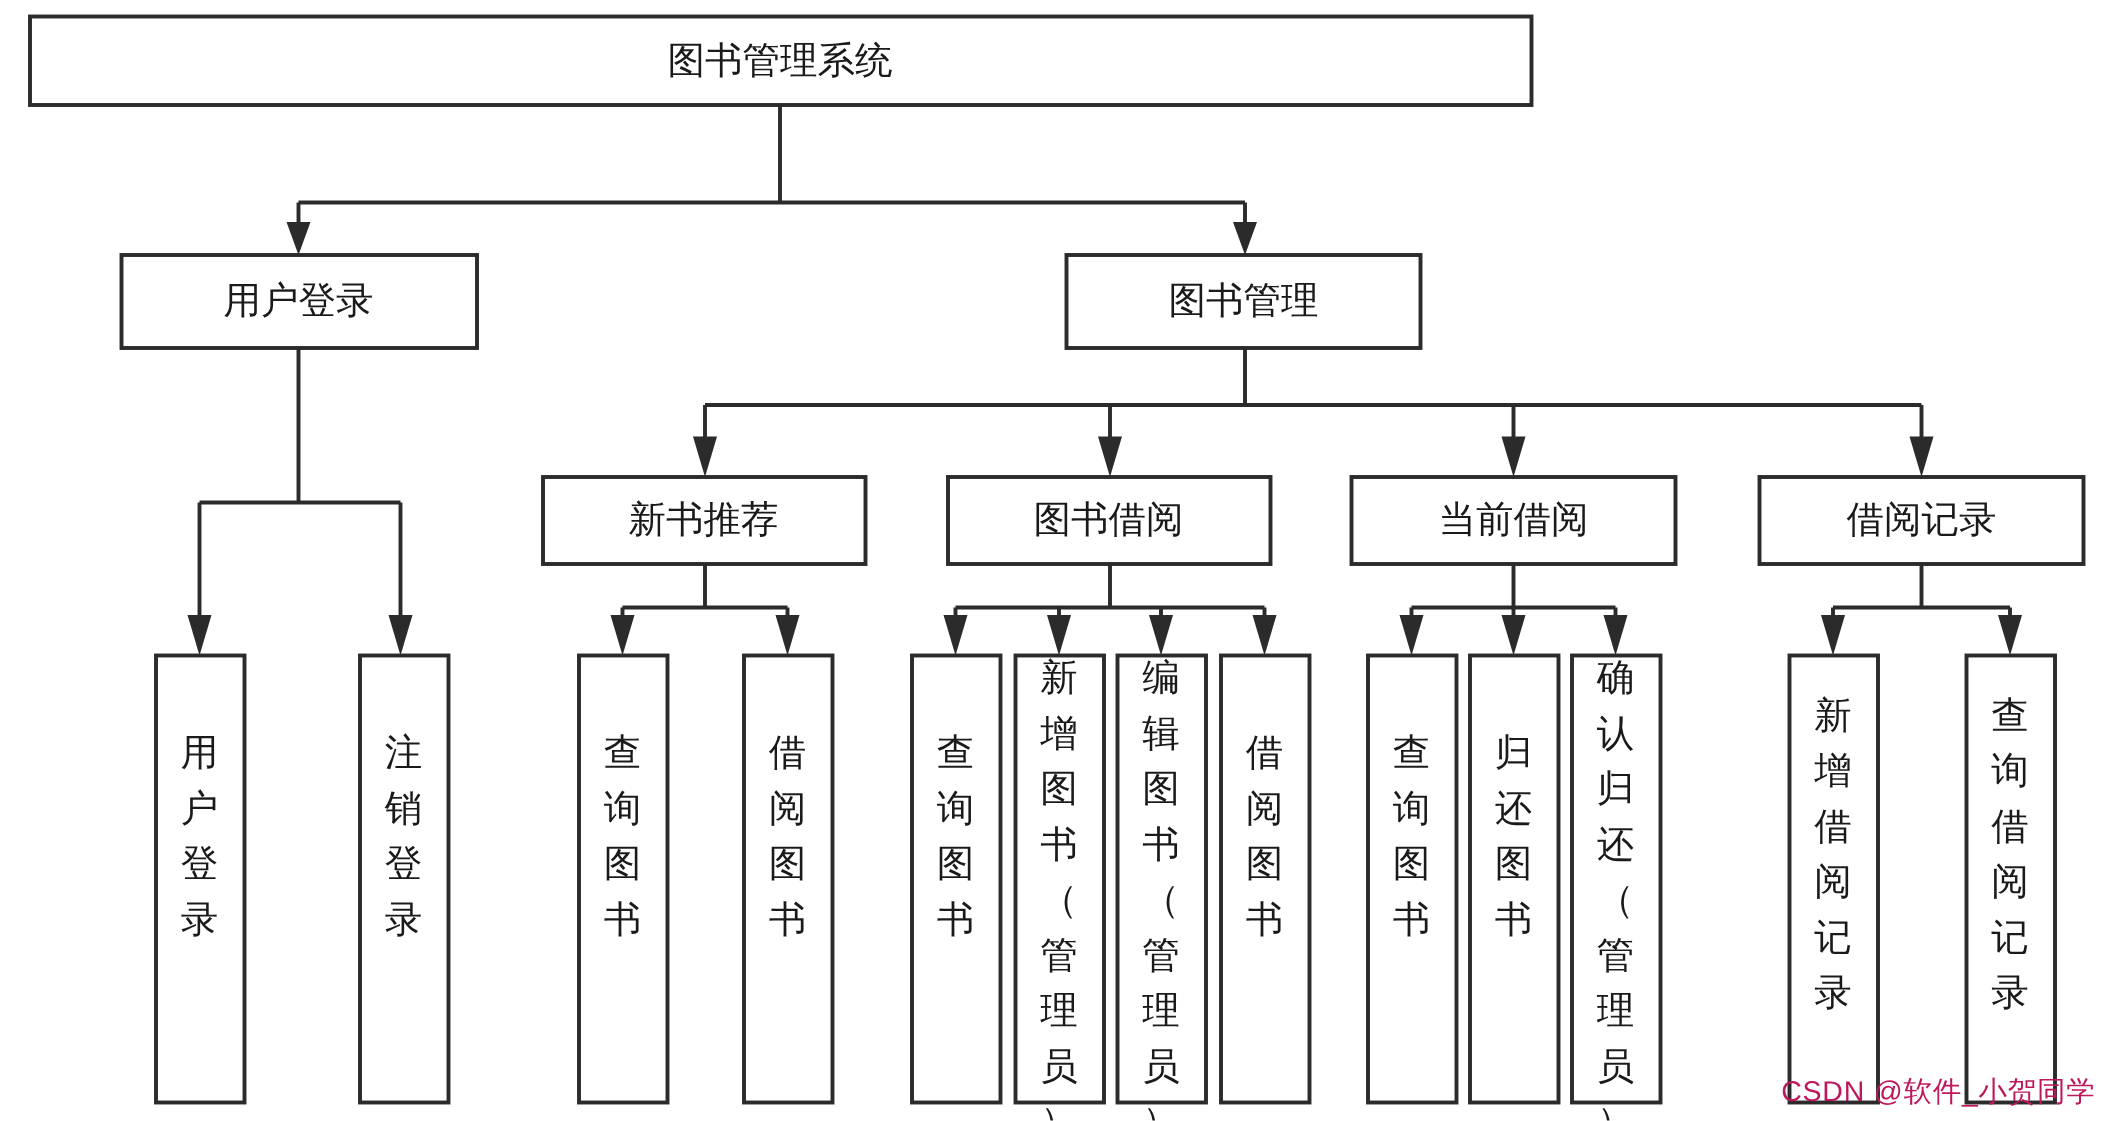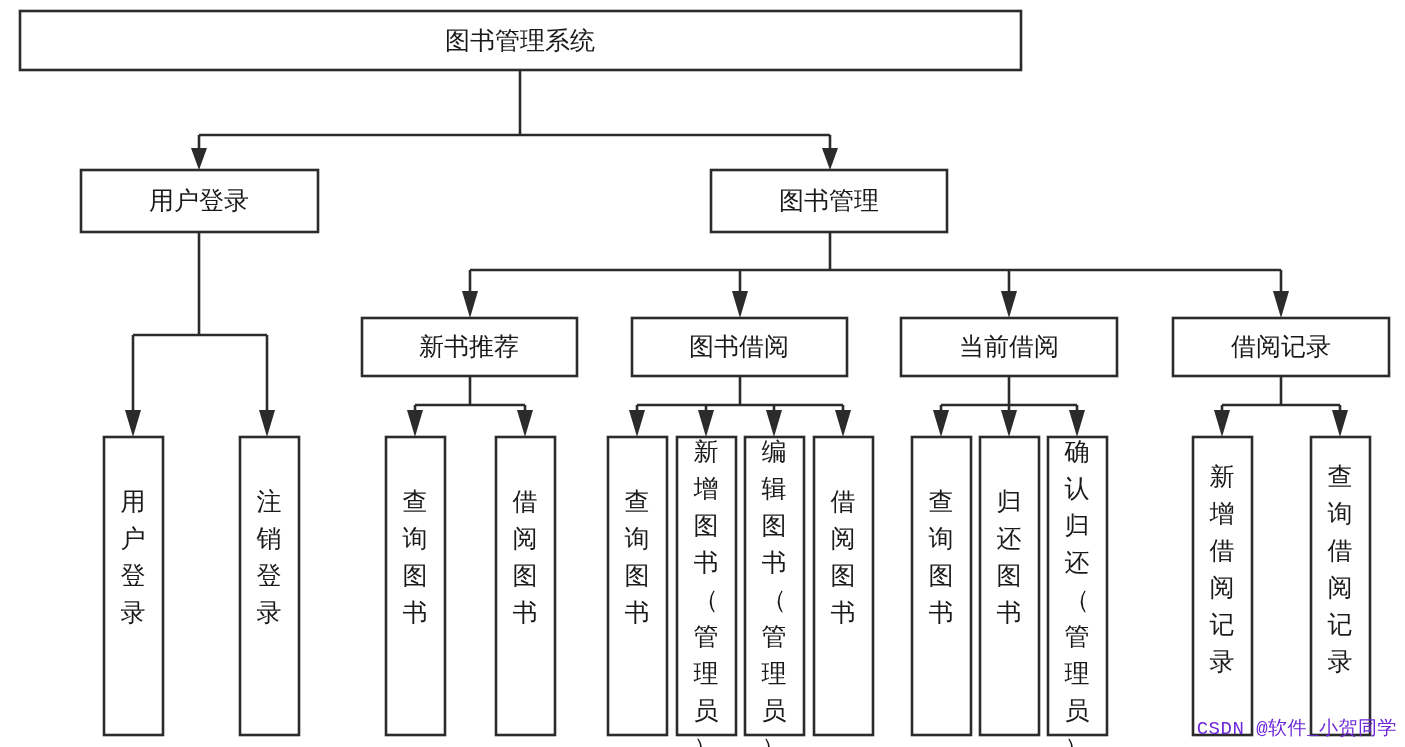--- a/index.html
+++ b/index.html
@@ -52,23 +52,23 @@
   .node-label-v {
     fill: #1a1a1a;
     font-family: "Liberation Sans", sans-serif;
     font-size: 25px;
     text-anchor: middle;
   }
   .watermark {
     position: absolute;
     right: 8px;
     bottom: 6px;
-    color: #6d28d9;
+    color: #be185d;
     font-size: 19px;
-    font-family: Liberation Mono, monospace;
+    font-family: Liberation Sans, sans-serif;
     letter-spacing: 0.5px;
     white-space: nowrap;
     pointer-events: none;
   }
 </style>
 </head>
 <body>
 
 <div id="diagram-root">
 

